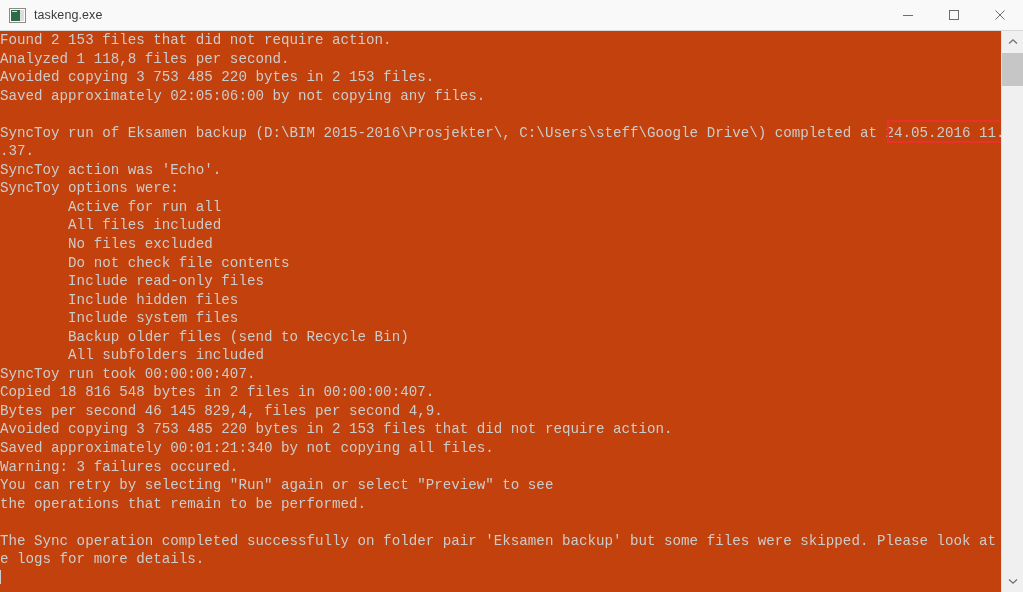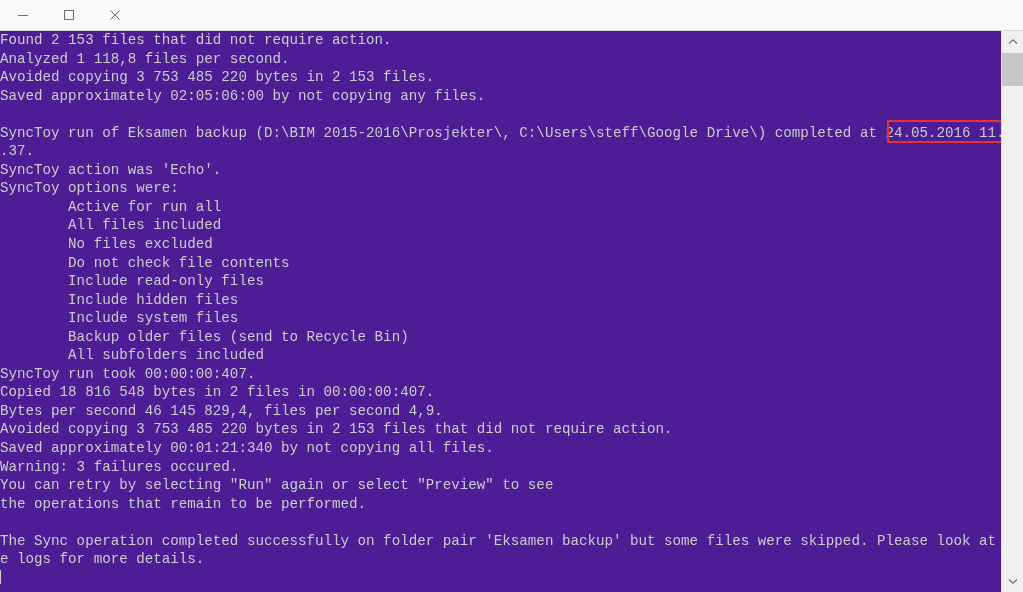--- a/index.html
+++ b/index.html
@@ -112,21 +112,21 @@
     flex: 1 1 auto;
     background: #000000;
     display: flex;
     overflow: hidden;
   }
   .console-text {
     flex: 1 1 auto;
     position: relative;
     padding: 0;
     margin: 0;
-    background: #4c1d95;
+    background: #c2410c;
     color: #cccccc;
     font-family: "Liberation Mono", "DejaVu Sans Mono", monospace;
     font-size: 14.2px;
     line-height: 18.55px;
     white-space: pre;
     overflow: hidden;
     letter-spacing: 0px;
   }
   .console-text .line {
     height: 18.55px;
@@ -180,20 +180,27 @@
     height: 33px;
     background: #c6c6c6;
   }
 </style>
 </head>
 <body>
 
 <div class="window">
 
   <div class="titlebar">
+    <div class="title-left">
+      <span class="app-icon">
+        <span class="screen"></span>
+        <span class="bar"></span>
+      </span>
+      <span class="title-text">taskeng.exe</span>
+    </div>
     <div class="winbtns">
       <div class="winbtn">
         <svg width="12" height="12" viewBox="0 0 12 12">
           <line x1="1" y1="6.5" x2="11" y2="6.5" class="glyph-stroke"></line>
         </svg>
       </div>
       <div class="winbtn">
         <svg width="12" height="12" viewBox="0 0 12 12">
           <rect x="1.5" y="1.5" width="9" height="9" class="glyph-stroke"></rect>
         </svg>

